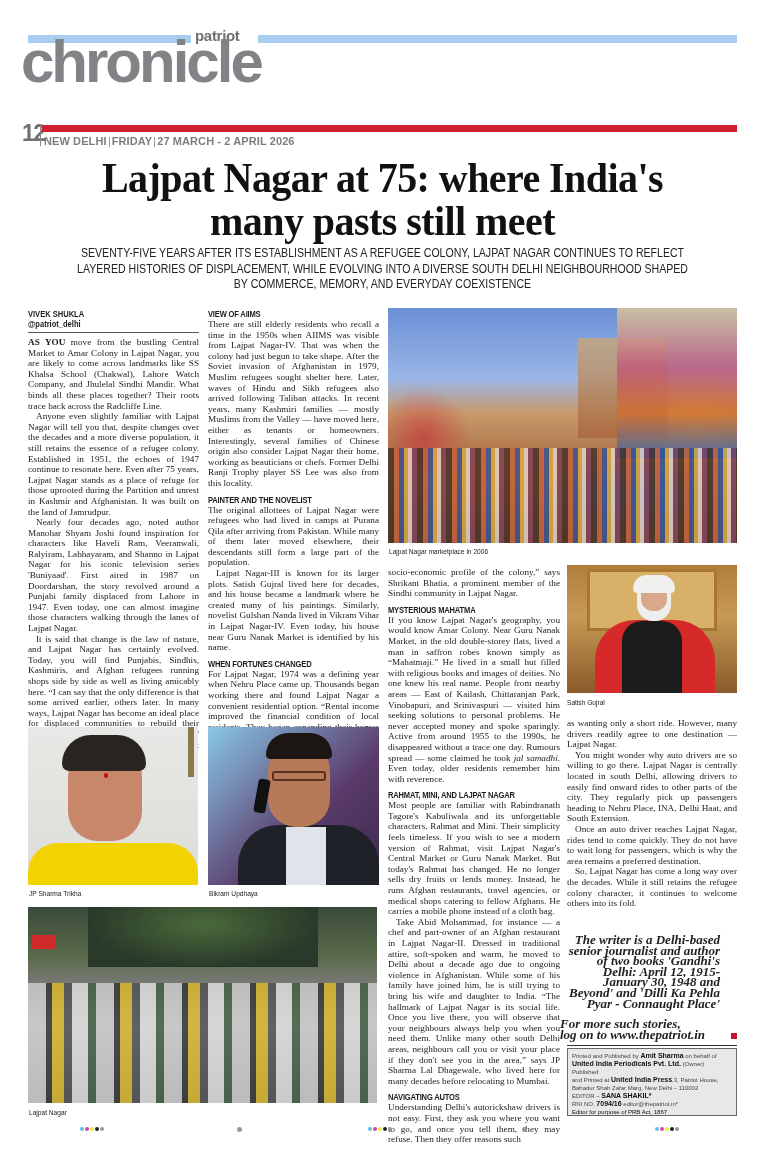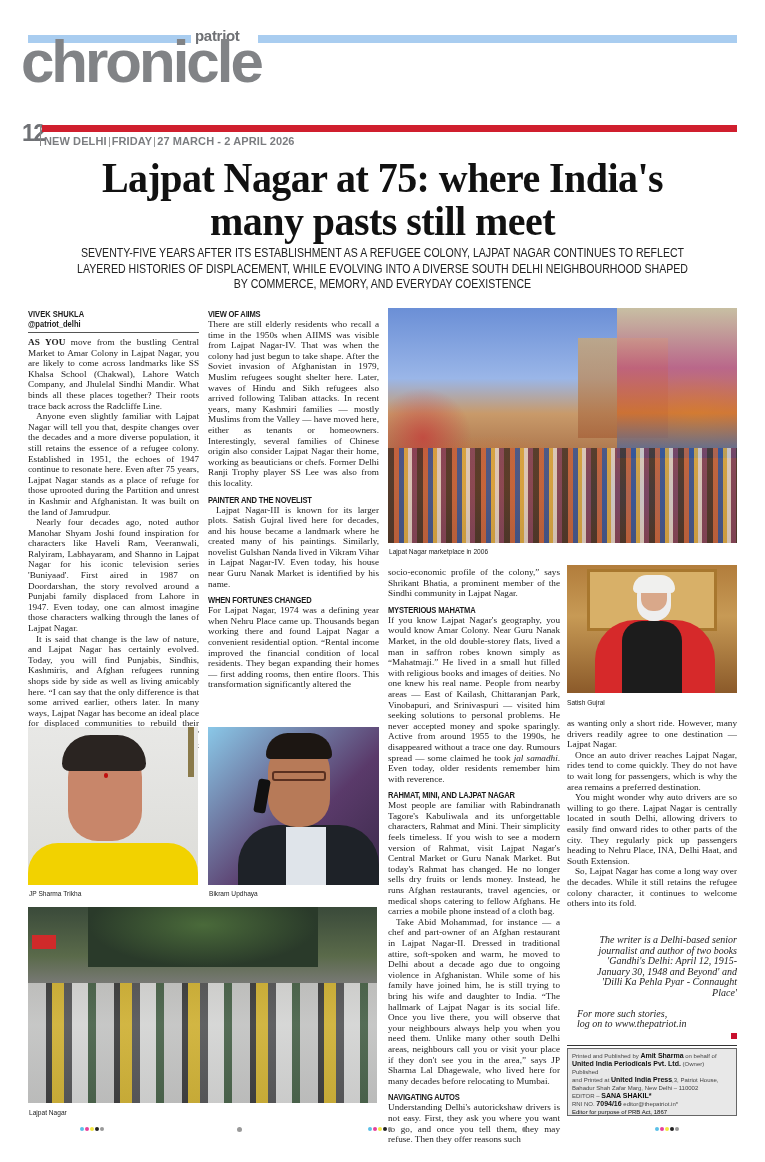--- a/index.html
+++ b/index.html
@@ -81,21 +81,21 @@
       linear-gradient(to bottom, #3a4a3a 0%, #5a6a4a 25%, #7a7a78 40%, #9a9c9e 60%, #6e7072 100%); }
   .ph-traffic .trees { position: absolute; left: 60px; top: 0; width: 230px; height: 60px; background: radial-gradient(ellipse at 50% 30%, #4a6a3a, #2a3a2a 70%); }
   .ph-traffic .cars { position: absolute; left: 0; bottom: 0; width: 100%; height: 120px;
     background: repeating-linear-gradient(90deg, #d8d8d6 0 18px, #2a2a2a 18px 24px, #e8c020 24px 36px, #4a4a4c 36px 44px, #eeeeec 44px 60px, #3a5a3a 60px 68px); opacity: 0.72; }
   .ph-traffic .sign { position: absolute; left: 4px; top: 28px; width: 24px; height: 14px; background: #d02a2a; }
 
   
   .imprint { position: absolute; left: 567px; top: 1048px; width: 170px; height: 68px; background: #e8e8e8; border: 1px solid #666; padding: 3px 4px; font-family: "Liberation Sans", sans-serif; font-size: 6px; line-height: 8px; color: #444; }
   .imprint b { color: #111; font-size: 7px; }
   .imprint .last { color: #111; }
-  .endnote { position: absolute; left: 567px; top: 935px; width: 170px; font-style: italic; font-size: 10px; line-height: 10.6px; color: #222; }
+  .endnote { position: absolute; left: 550px; top: 935px; width: 170px; font-style: italic; font-size: 13px; line-height: 10.6px; color: #222; font-weight: bold; }
   .endnote .bio { text-align: right; padding-left: 12px; }
   .endnote .more { margin-top: 10px; padding-left: 10px; }
   .endnote .contact { margin-top: 8px; padding-left: 10px; }
   .end-square { position: absolute; left: 731px; top: 1033px; width: 6px; height: 6px; background: #c8102e; }
   .end-rule { position: absolute; left: 567px; top: 1045px; width: 170px; height: 1px; background: #333; }
 
   
   .reg { position: absolute; top: 1127px; display: flex; gap: 1px; }
   .reg i { display: block; width: 4px; height: 4px; border-radius: 50%; }
   .reg-gray { position: absolute; top: 1127px; display: flex; }
@@ -128,20 +128,21 @@
   <p class="first"><span class="lead">AS YOU</span><span> move from the bustling Central Market to Amar Colony in Lajpat Nagar, you are likely to come across landmarks like SS Khalsa School (Chakwal), Lahore Watch Company, and Jhulelal Sindhi Mandir. What binds all these places together? Their roots trace back across the Radcliffe Line.</span></p>
   <p>Anyone even slightly familiar with Lajpat Nagar will tell you that, despite changes over the decades and a more diverse population, it still retains the essence of a refugee colony. Established in 1951, the echoes of 1947 continue to resonate here. Even after 75 years, Lajpat Nagar stands as a place of refuge for those uprooted during the Partition and unrest in Kashmir and Afghanistan. It was built on the land of Jamrudpur.</p>
   <p>Nearly four decades ago, noted author Manohar Shyam Joshi found inspiration for characters like Haveli Ram, Veeranwali, Ralyiram, Labhayaram, and Shanno in Lajpat Nagar for his iconic television series 'Buniyaad'. First aired in 1987 on Doordarshan, the story revolved around a Punjabi family displaced from Lahore in 1947. Even today, one can almost imagine those characters walking through the lanes of Lajpat Nagar.</p>
   <p>It is said that change is the law of nature, and Lajpat Nagar has certainly evolved. Today, you will find Punjabis, Sindhis, Kashmiris, and Afghan refugees running shops side by side as well as living amicably here. “I can say that the only difference is that some arrived earlier, others later. In many ways, Lajpat Nagar has become an ideal place for displaced communities to rebuild their lives, offering both shelter and livelihood,” says Bikram Updhaya, an author and resident of Lajpat Nagar-IV.</p>
 </div>
 
 <div class="col c2">
   <div class="sub top">VIEW OF AIIMS</div>
   <p class="first">There are still elderly residents who recall a time in the 1950s when AIIMS was visible from Lajpat Nagar-IV. That was when the colony had just begun to take shape. After the Soviet invasion of Afghanistan in 1979, Muslim refugees sought shelter here. Later, waves of Hindu and Sikh refugees also arrived following Taliban attacks. In recent years, many Kashmiri families — mostly Muslims from the Valley — have moved here, either as tenants or homeowners. Interestingly, several families of Chinese origin also consider Lajpat Nagar their home, working as beauticians or chefs. Former Delhi Ranji Trophy player SS Lee was also from this locality.</p>
   <div class="sub">PAINTER AND THE NOVELIST</div>
+  <p class="first">The original allottees of Lajpat Nagar were refugees who had lived in camps at Purana Qila after arriving from Pakistan. While many of them later moved elsewhere, their descendants still form a large part of the population.</p>
   <p>Lajpat Nagar-III is known for its larger plots. Satish Gujral lived here for decades, and his house became a landmark where he created many of his paintings. Similarly, novelist Gulshan Nanda lived in Vikram Vihar in Lajpat Nagar-IV. Even today, his house near Guru Nanak Market is identified by his name.</p>
   <div class="sub">WHEN FORTUNES CHANGED</div>
   <p class="first">For Lajpat Nagar, 1974 was a defining year when Nehru Place came up. Thousands began working there and found Lajpat Nagar a convenient residential option. “Rental income improved the financial condition of local residents. They began expanding their homes — first adding rooms, then entire floors. This transformation significantly altered the</p>
 </div>
 
 <div class="photo ph-market">
   <div class="bldg-c"></div>
   <div class="bldg-r"></div>
   <div class="crowd"></div>
 </div>
@@ -162,22 +163,22 @@
   <div class="frame"></div>
   <div class="body"></div>
   <div class="vest"></div>
   <div class="head"></div>
   <div class="hair"></div>
 </div>
 <div class="cap" style="left:567px; top:698px;">Satish Gujral</div>
 
 <div class="col c4" style="top:718px;">
   <p class="first">as wanting only a short ride. However, many drivers readily agree to one destination — Lajpat Nagar.</p>
+  <p>You might wonder why auto drivers are so willing to go there. Lajpat Nagar is centrally located in south Delhi, allowing drivers to easily find onward rides to other parts of the city. They regularly pick up passengers heading to Nehru Place, INA, Delhi Haat, and South Extension.</p>
   <p>Once an auto driver reaches Lajpat Nagar, rides tend to come quickly. They do not have to wait long for passengers, which is why the area remains a preferred destination.</p>
-  <p>You might wonder why auto drivers are so willing to go there. Lajpat Nagar is centrally located in south Delhi, allowing drivers to easily find onward rides to other parts of the city. They regularly pick up passengers heading to Nehru Place, INA, Delhi Haat, and South Extension.</p>
   <p>So, Lajpat Nagar has come a long way over the decades. While it still retains the refugee colony character, it continues to welcome others into its fold.</p>
 </div>
 
 <div class="endnote">
   <div class="bio">The writer is a Delhi-based senior journalist and author of two books 'Gandhi's Delhi: April 12, 1915-January 30, 1948 and Beyond' and 'Dilli Ka Pehla Pyar - Connaught Place'</div>
   <div class="more">
     <div>For more such stories,</div>
     <div>log on to www.thepatriot.in</div>
   </div>
 </div>

